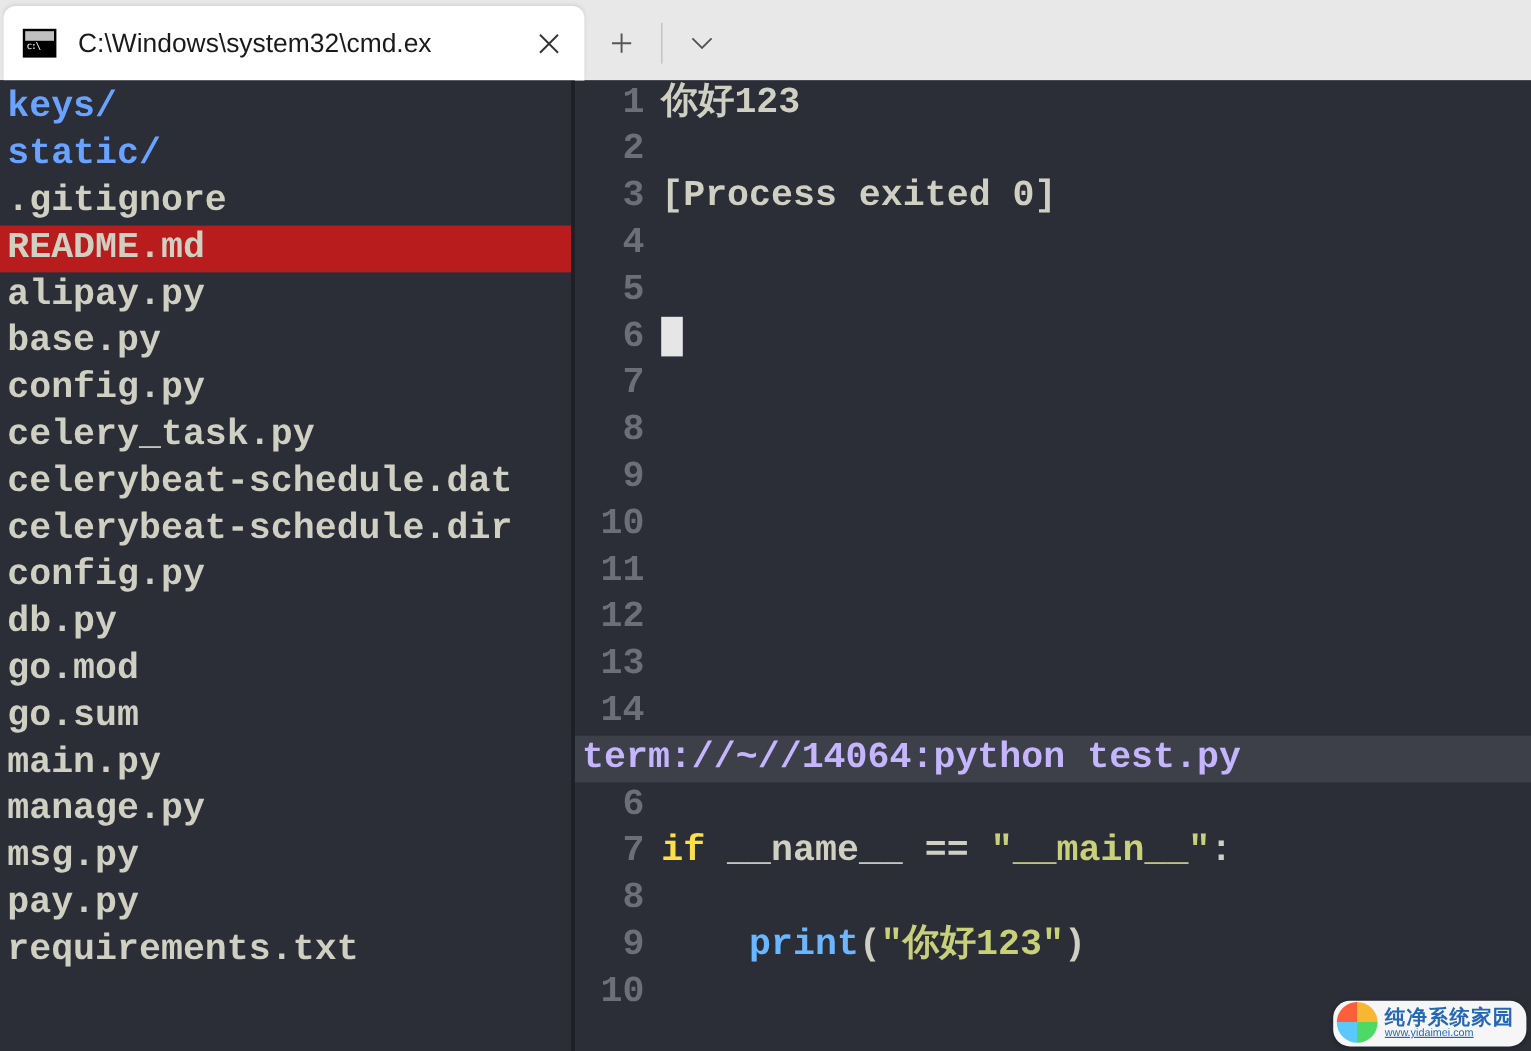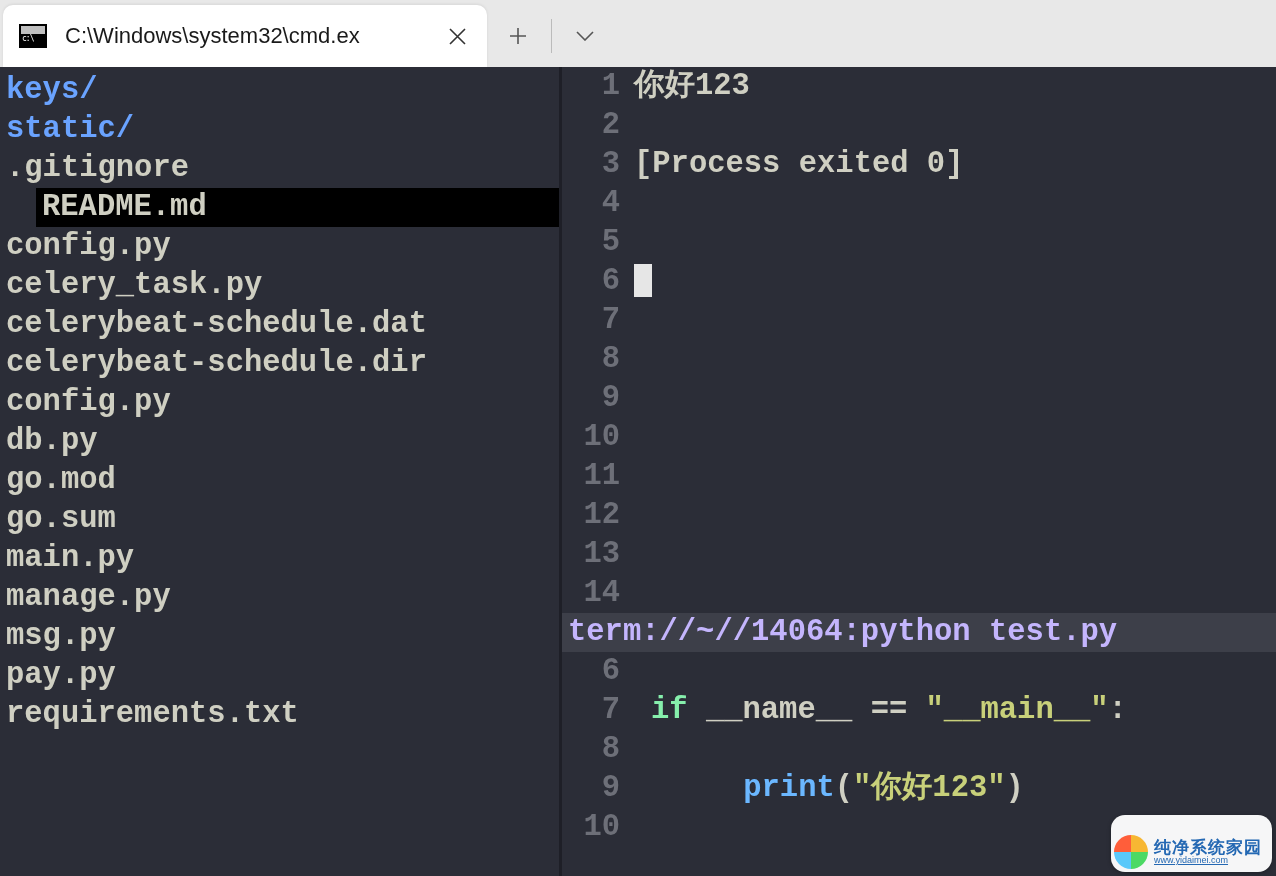--- a/index.html
+++ b/index.html
@@ -59,37 +59,37 @@
 .titlebar-btn.plus { font-size:30px; font-weight:300; }
 .divider-v {
   width:1px; height:34px; background:#bbb;
   margin:0 2px 14px;
 }
 .workspace {
   display:flex; height:calc(876px - 67px);
   background:#2b2d37;
 }
 .sidebar {
-  width:559px;
+  width:476px;
   background:#2b2d37;
   padding-top:4px;
   overflow:hidden;
 }
 .file-row {
   font-size:30.5px;
   line-height:39px;
   padding-left:6px;
   color:#cfcfc2;
   white-space:nowrap;
   font-family:Consolas,"Courier New",monospace;
   font-weight:bold;
   cursor:pointer;
 }
 .file-row.dir { color:#6aa3ff; }
-.file-row.selected { background:#000000;margin-left:36px; }
+.file-row.selected { background:#b91c1c; }
 .splitter {
   width:3px; background:#1e1f27;
 }
 .editor-area {
   flex:1; display:flex; flex-direction:column;
   overflow:hidden;
 }
 .pane {
   display:flex; flex-direction:column;
 }
@@ -124,29 +124,29 @@
 .status-line {
   background:#3d3f49;
   font-size:30.5px;
   line-height:39px;
   color:#c4b5fd;
   padding-left:6px;
   font-family:Consolas,"Courier New",monospace;
   font-weight:bold;
   white-space:pre;
 }
-.tok-kw { color:#86efac;margin-left:17px; }
-.tok-fn { color:#6bb7ff;margin-left:36px; }
+.tok-kw { color:#fde047; }
+.tok-fn { color:#6bb7ff; }
 .tok-str { color:#c8d07a; }
 .watermark {
   position:absolute; right:4px; bottom:4px;
   display:flex; align-items:center;
   background:rgba(255,255,255,0.96);
   border-radius:14px;
-  padding:20px 10px 3px 3px;
+  padding:1px 10px 3px 3px;
   box-shadow:0 1px 4px rgba(0,0,0,0.3);
   font-family:"Microsoft YaHei",SimHei,sans-serif;
 }
 .wm-logo {
   width:34px;height:34px;border-radius:50%;
   background:conic-gradient(#f7b733 0 90deg,#4cd964 90deg 180deg,#5ac8fa 180deg 270deg,#ff5e3a 270deg 360deg);
   margin-right:6px;
   display:flex;align-items:center;justify-content:center;
   font-size:18px;color:#fff;font-weight:bold;
 }
@@ -179,20 +179,22 @@
       </svg>
   </div>
 </div>
 
 <div class="workspace">
   <div class="sidebar" id="sidebar">
       <div class="file-row dir">keys/</div>
       <div class="file-row dir">static/</div>
       <div class="file-row">.gitignore</div>
       <div class="file-row selected">README.md</div>
+      <div class="file-row">alipay.py</div>
+      <div class="file-row">base.py</div>
       <div class="file-row">config.py</div>
       <div class="file-row">celery_task.py</div>
       <div class="file-row">celerybeat-schedule.dat</div>
       <div class="file-row">celerybeat-schedule.dir</div>
       <div class="file-row">config.py</div>
       <div class="file-row">db.py</div>
       <div class="file-row">go.mod</div>
       <div class="file-row">go.sum</div>
       <div class="file-row">main.py</div>
       <div class="file-row">manage.py</div>

